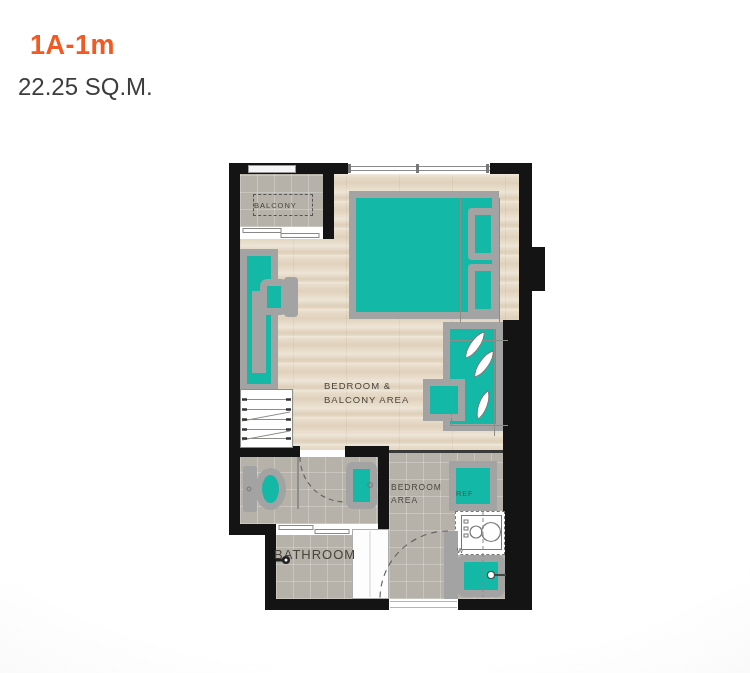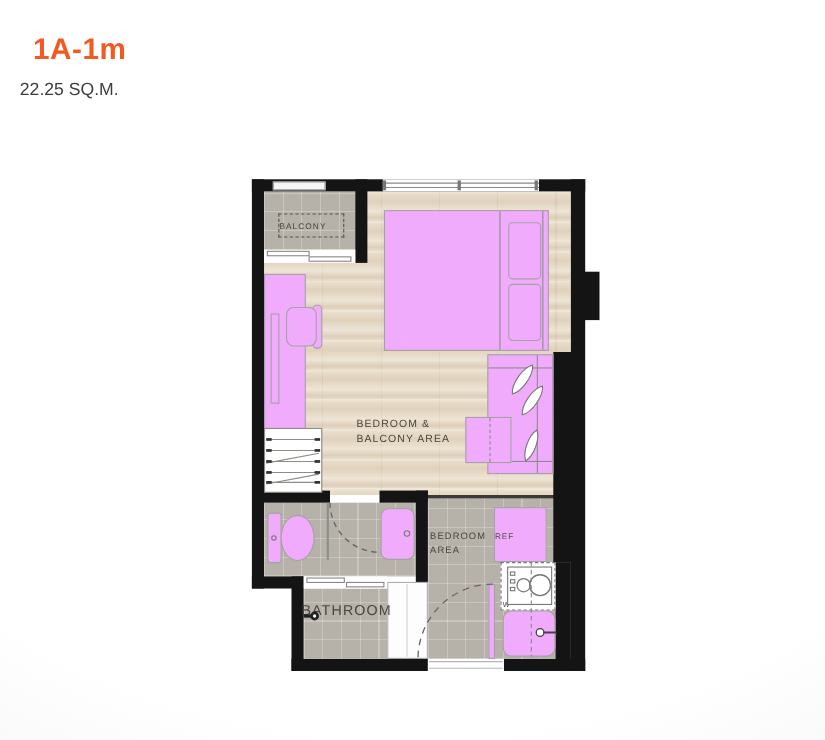--- a/index.html
+++ b/index.html
@@ -3,41 +3,41 @@
 <meta charset="utf-8">
 <style>
   html,body{margin:0;padding:0;}
   body{
     width:750px;height:673px;overflow:hidden;position:relative;
     font-family:"Liberation Sans",sans-serif;
     background:radial-gradient(140% 110% at 50% 42%, #ffffff 52%, #eaeaea 100%);
   }
   .header{position:absolute;left:18px;top:18px;}
   .title{margin:12px;font-size:27px;font-weight:700;letter-spacing:.5px;color:#F15A22;}
-  .subtitle{margin-top:6px;font-size:16px;color:#3d3d3d;}
+  .subtitle{margin-top:6px;font-size:24px;color:#3d3d3d;}
   .plan{position:absolute;left:229px;top:163px;width:320px;height:452px;}
   .abs{position:absolute;box-sizing:border-box;}
   .wall{position:absolute;background:#141414;box-sizing:border-box;}
   .wood{
     background-color:#e8dcc9;
     background-image:
       repeating-linear-gradient(180deg,
         rgba(255,255,255,.35) 0px, rgba(255,255,255,0) 3px,
         rgba(160,130,95,.12) 9px, rgba(255,255,255,0) 14px,
         rgba(255,255,255,.25) 18px, rgba(160,130,95,.15) 24px,
         rgba(255,255,255,0) 27px),
       repeating-linear-gradient(90deg, rgba(120,95,70,.08) 0 1px, rgba(0,0,0,0) 1px 53px);
   }
   .tile{
     background-color:#b6b2a9;
     background-image:
       repeating-linear-gradient(0deg, rgba(255,255,255,.25) 0 1px, transparent 1px 17px),
       repeating-linear-gradient(90deg, rgba(255,255,255,.25) 0 1px, transparent 1px 17px);
   }
-  .furn{position:absolute;background:#f0abfc;border:1px solid #a3a3a3;box-sizing:border-box;}
+  .furn{position:absolute;background:#14b8a6;border:7px solid #a3a3a3;box-sizing:border-box;}
   .lbl{position:absolute;color:#4a453d;letter-spacing:1px;text-align:left;box-sizing:border-box;}
   svg{position:absolute;left:0;top:0;pointer-events:none;}
 </style>
 </head>
 <body>
 
 <div class="page">
 
   <div class="header">
     <h1 class="title">1A-1m</h1>

